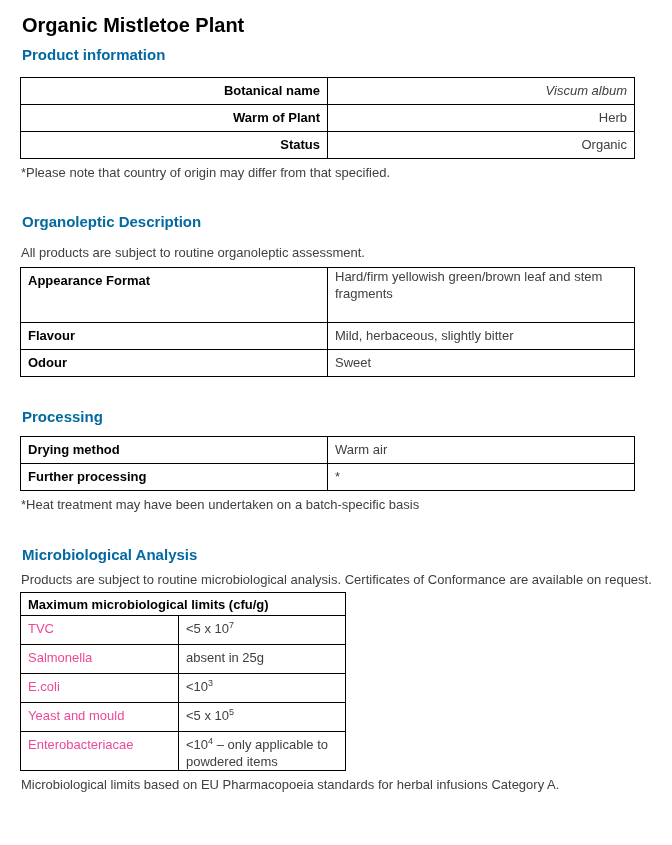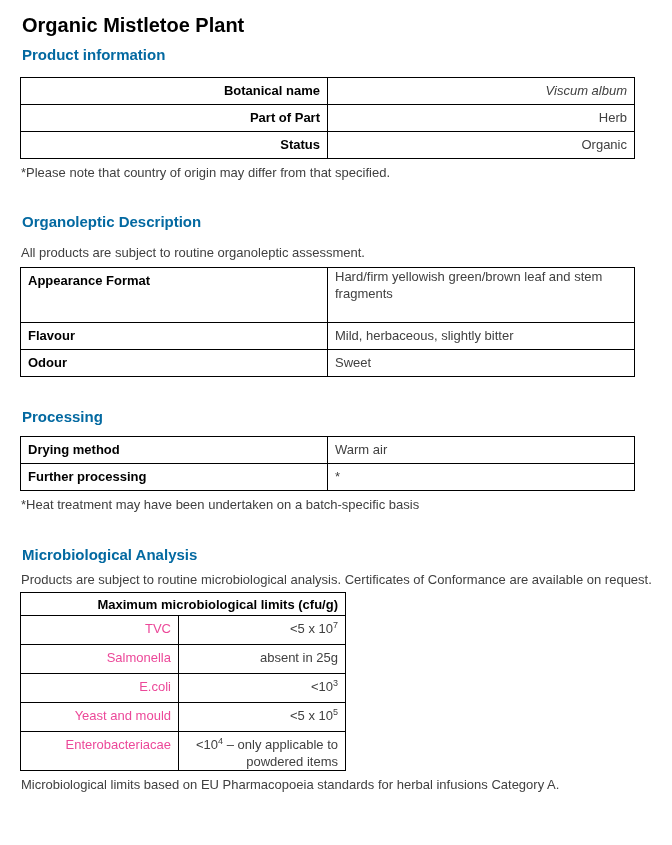--- a/index.html
+++ b/index.html
@@ -54,21 +54,20 @@
   .mt-t-micro     { margin-top: 2px; }
   .mt-note        { margin-top: 5px; }
 
   table.spec {
     border-collapse: collapse;
     table-layout: fixed;
     width: 614px;
   }
   table.spec.micro {
     width: 325px;
-    text-align: right;
   }
   table.spec td {
     border: 1px solid #000000;
     vertical-align: top;
     padding: 4px 7px 0 7px;
     font-size: 13px;
     line-height: 17px;
     overflow: hidden;
   }
   .label-cell {
@@ -114,21 +113,21 @@
       <colgroup>
           <col style="width:307px">
           <col style="width:307px">
         </colgroup>
       <tbody>
           <tr class="row-std">
         <td class="label-cell">Botanical name</td>
         <td class="value-cell italic">Viscum album</td>
       </tr>
       <tr class="row-std">
-        <td class="label-cell">Part of Part</td>
+        <td class="label-cell">Warm of Plant</td>
         <td class="value-cell">Herb</td>
       </tr>
       <tr class="row-std">
         <td class="label-cell">Status</td>
         <td class="value-cell">Organic</td>
       </tr>
     </tbody>
       </table>
     <div class="body-text mt-fn">*Please note that country of origin may differ from that specified.</div>
   </div>

